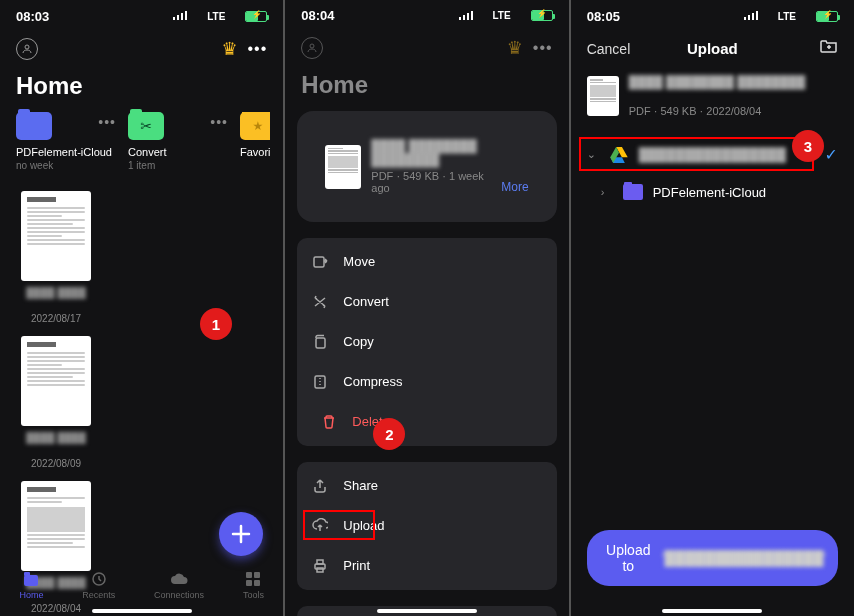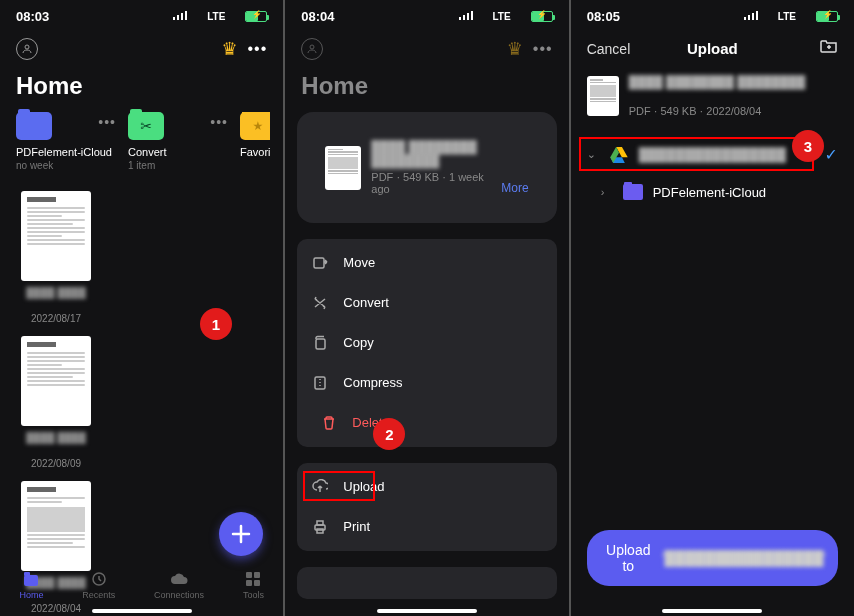--- a/index.html
+++ b/index.html
@@ -460,20 +460,28 @@
       <span class="menu-icon">
           <svg width="16" height="16" viewBox="0 0 16 16" fill="none" stroke="#ff5b5b" stroke-width="1.5">
             <path d="M3 4h10M5 4V3a1 1 0 011-1h4a1 1 0 011 1v1M4 4l1 9a1 1 0 001 1h4a1 1 0 001-1l1-9"></path>
           </svg>
         </span>
       <span>Delete</span>
     </div>
   </div>
 
   <div class="menu-section">
+    <div class="menu-item">
+      <span class="menu-icon">
+          <svg width="16" height="16" viewBox="0 0 16 16" fill="none" stroke="#aaa" stroke-width="1.5">
+            <path d="M8 10V2m0 0L5 5m3-3l3 3M3 9v3a2 2 0 002 2h6a2 2 0 002-2V9"></path>
+          </svg>
+        </span>
+      <span>Share</span>
+    </div>
     <div class="menu-item" style="position:relative">
       <span class="menu-icon">
           <svg width="16" height="16" viewBox="0 0 16 16" fill="none" stroke="#aaa" stroke-width="1.5">
             <path d="M5 11a4 4 0 010-8 5 5 0 019 1 3 3 0 010 6"></path>
             <path d="M8 13V7m0 0L6 9m2-2l2 2"></path>
           </svg>
         </span>
       <span>Upload</span>
       <div class="red-highlight" style="left:6px; top:4px; width:72px; height:30px;"></div>
     </div>

